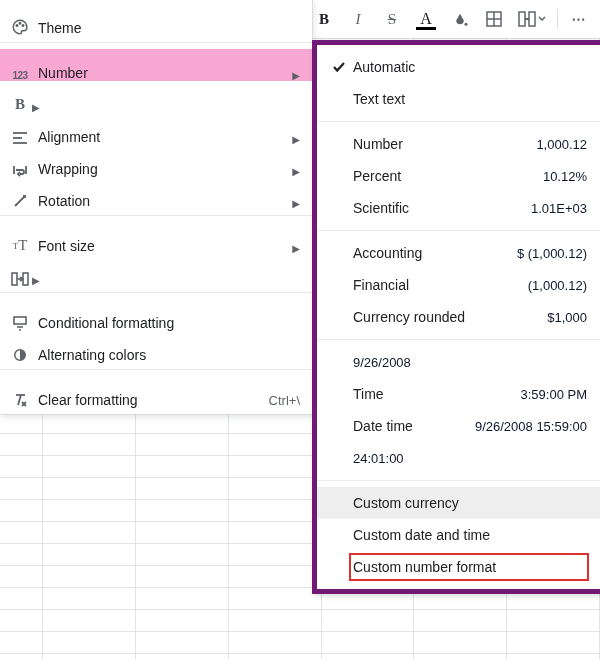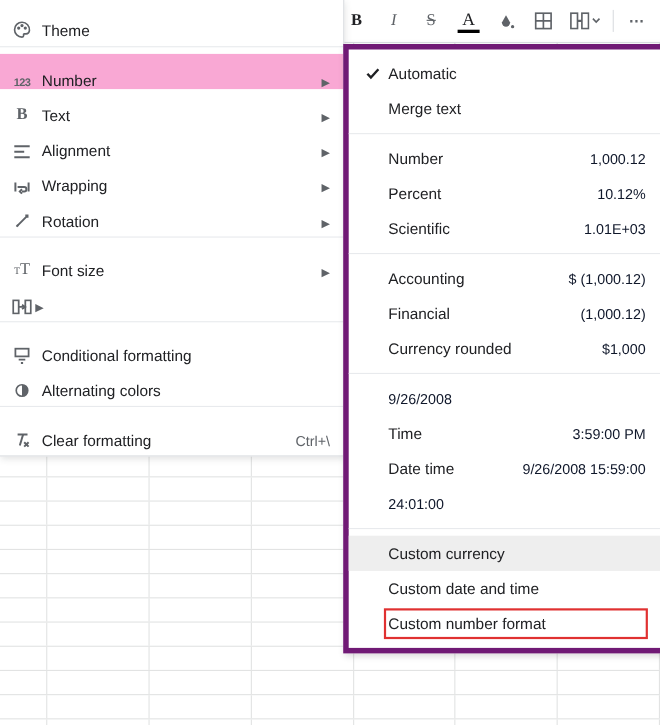--- a/index.html
+++ b/index.html
@@ -527,21 +527,20 @@
   <div class="menu-divider"></div>
 
   <div class="menu-item highlight">
     <span class="mi-icon" style="font-size:10px;font-weight:700;color:#5f6368;letter-spacing:-0.5px;">123</span>
     <span class="mi-label">Number</span>
     <span class="mi-arrow">▶</span>
   </div>
 
   <div class="menu-item">
     <span class="mi-icon" style="font-weight:700;font-family:Georgia,serif;font-size:15px;">B</span>
-    <span class="mi-label">Text</span>
     <span class="mi-arrow">▶</span>
   </div>
 
   <div class="menu-item">
     <span class="mi-icon">
       <svg width="16" height="14" viewBox="0 0 16 14" stroke="#5f6368" stroke-width="1.8">
           <line x1="1" y1="2" x2="15" y2="2"></line>
           <line x1="1" y1="7" x2="10" y2="7"></line>
           <line x1="1" y1="12" x2="15" y2="12"></line>
         </svg>
@@ -642,21 +641,21 @@
     <span class="check">
       <svg width="14" height="14" viewBox="0 0 14 14" fill="none" stroke="#202124" stroke-width="2.2">
           <path d="M2 7l3.2 3.5L12 3"></path>
         </svg>
     </span>
     <span class="nlabel">Automatic</span>
   </div>
 
   <div class="num-item">
     <span class="check"></span>
-    <span class="nlabel">Merge text</span>
+    <span class="nlabel">Text text</span>
   </div>
 
   <div class="menu-divider"></div>
 
   <div class="num-item">
     <span class="check"></span>
     <span class="nlabel">Number</span>
     <span class="nexample">1,000.12</span>
   </div>
   <div class="num-item">

